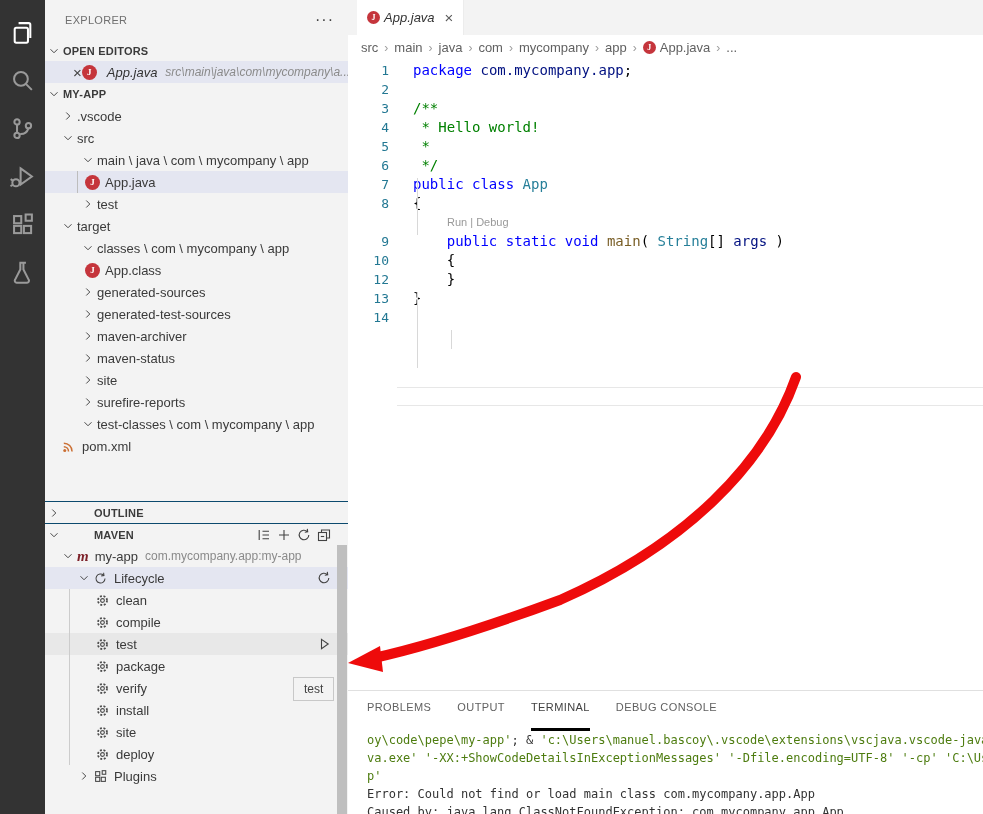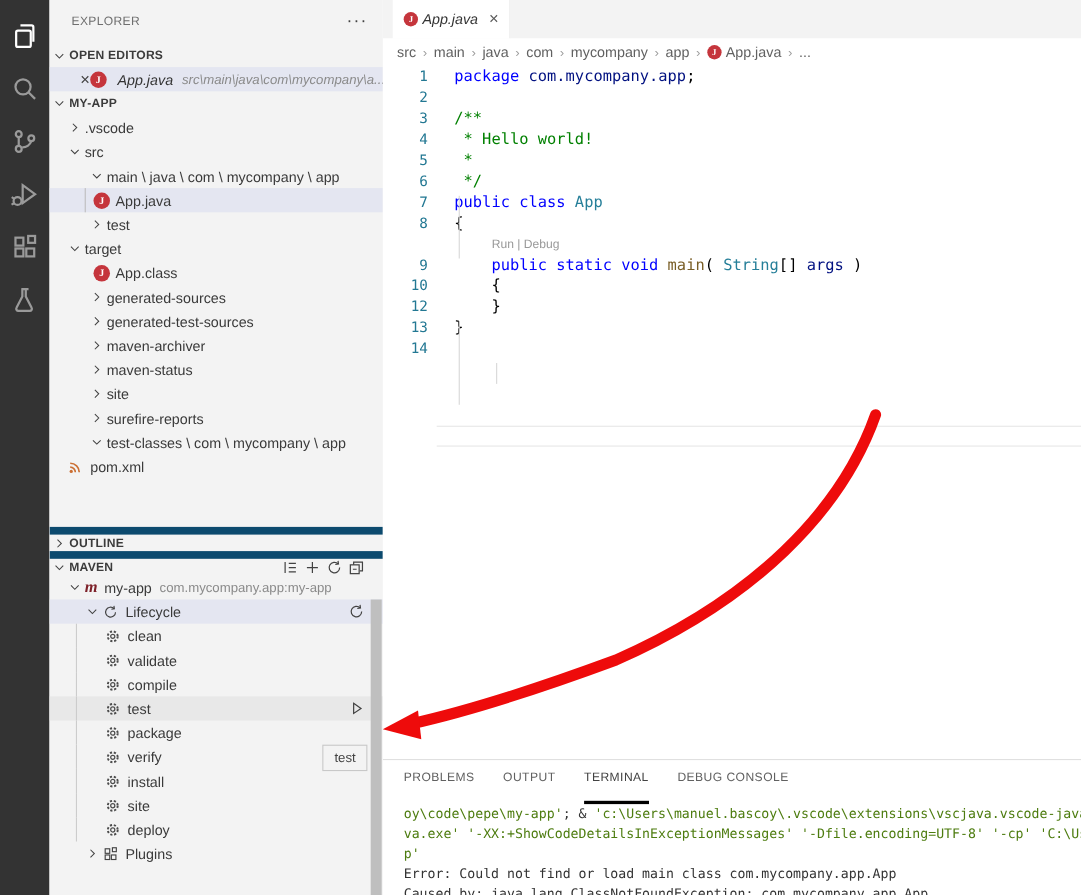--- a/index.html
+++ b/index.html
@@ -13,21 +13,21 @@
   .ab-item svg { width:25px; height:25px; }
   .ab-item svg * { stroke:#9a9a9a; fill:none; stroke-width:1.3; }
   .ab-item.active svg * { stroke:#ffffff; }
 
   
   .sidebar { width:303px; background:#f3f3f3; flex:none; position:relative; overflow:hidden; }
   .sb-title { height:40px; display:flex; align-items:center; padding:0 14px 0 20px; font-size:11px; color:#6f6f6f; letter-spacing:.3px;gap:36px; }
   .sb-title .dots { margin-left:auto; font-size:16px; color:#424242; letter-spacing:1px; cursor:pointer; line-height:10px; }
   .hdr { height:21px; display:flex; align-items:center; padding-left:2px; font-size:11px; font-weight:bold; color:#3b3b3b; letter-spacing:.2px; cursor:pointer; }
   .hdr.h22 { height:22px; }
-  .hdr.bordered { border-top:7px solid #0c4a6e; }
+  .hdr.bordered { border-top:1px solid #0c4a6e;gap:31px; }
   .hdr .chev { flex:none; }
   .hdr-actions { margin-left:auto; display:flex; gap:4px; padding-right:16px; }
   .hdr-actions svg { width:16px; height:16px; cursor:pointer; }
   .hdr-actions svg * { stroke:#424242; fill:none; stroke-width:1.1; }
   .chev { width:14px; height:14px; margin-right:2px; flex:none; }
   .trow { position:relative; height:22px; display:flex; align-items:center; cursor:pointer; white-space:nowrap; }
   .trow.sel { background:#e4e6f1; }
   .trow.hov { background:#e8e8e8; }
   .trow.lv1 { padding-left:16px; } .trow.lv2 { padding-left:36px; } .trow.lv3 { padding-left:40px; }
   .trow .tlabel { color:#3a3a3a; }
@@ -180,20 +180,26 @@
               <path d="M6 4l4 4-4 4" fill="none" stroke="#424242" stroke-width="1.1"></path>
             </svg></span>
           <span class="tlabel">test</span>
         </div>
         <div class="trow lv1">
           <span class="chev"><svg viewBox="0 0 16 16">
               <path d="M4 6l4 4 4-4" fill="none" stroke="#424242" stroke-width="1.1"></path>
             </svg></span>
           <span class="tlabel">target</span>
         </div>
+        <div class="trow lv2">
+          <span class="chev"><svg viewBox="0 0 16 16">
+              <path d="M4 6l4 4 4-4" fill="none" stroke="#424242" stroke-width="1.1"></path>
+            </svg></span>
+          <span class="tlabel">classes \ com \ mycompany \ app</span>
+        </div>
         <div class="trow lv3">
           <span class="jicon">J</span>
           <span class="tlabel">App.class</span>
         </div>
         <div class="trow lv2">
           <span class="chev"><svg viewBox="0 0 16 16">
               <path d="M6 4l4 4-4 4" fill="none" stroke="#424242" stroke-width="1.1"></path>
             </svg></span>
           <span class="tlabel">generated-sources</span>
         </div>
@@ -298,28 +304,20 @@
             <circle cx="8" cy="8" r="2" fill="none" stroke="#4d4d4d" stroke-width="1.2"></circle>
           </svg>
           <span class="tlabel">clean</span>
         </div>
         <div class="trow" style="padding-left:50px">
           <span class="mguide"></span>
           <svg class="ficon" viewBox="0 0 16 16">
             <circle cx="8" cy="8" r="4.8" fill="none" stroke="#4d4d4d" stroke-width="1.9" stroke-dasharray="2.1 1.75"></circle>
             <circle cx="8" cy="8" r="2" fill="none" stroke="#4d4d4d" stroke-width="1.2"></circle>
           </svg>
-          <span class="tlabel">validate</span>
-        </div>
-        <div class="trow" style="padding-left:50px">
-          <span class="mguide"></span>
-          <svg class="ficon" viewBox="0 0 16 16">
-            <circle cx="8" cy="8" r="4.8" fill="none" stroke="#4d4d4d" stroke-width="1.9" stroke-dasharray="2.1 1.75"></circle>
-            <circle cx="8" cy="8" r="2" fill="none" stroke="#4d4d4d" stroke-width="1.2"></circle>
-          </svg>
           <span class="tlabel">compile</span>
         </div>
         <div class="trow hov" style="padding-left:50px">
           <span class="mguide"></span>
           <svg class="ficon" viewBox="0 0 16 16">
             <circle cx="8" cy="8" r="4.8" fill="none" stroke="#4d4d4d" stroke-width="1.9" stroke-dasharray="2.1 1.75"></circle>
             <circle cx="8" cy="8" r="2" fill="none" stroke="#4d4d4d" stroke-width="1.2"></circle>
           </svg>
           <span class="tlabel">test</span>
           <span class="raction"><svg viewBox="0 0 16 16">

